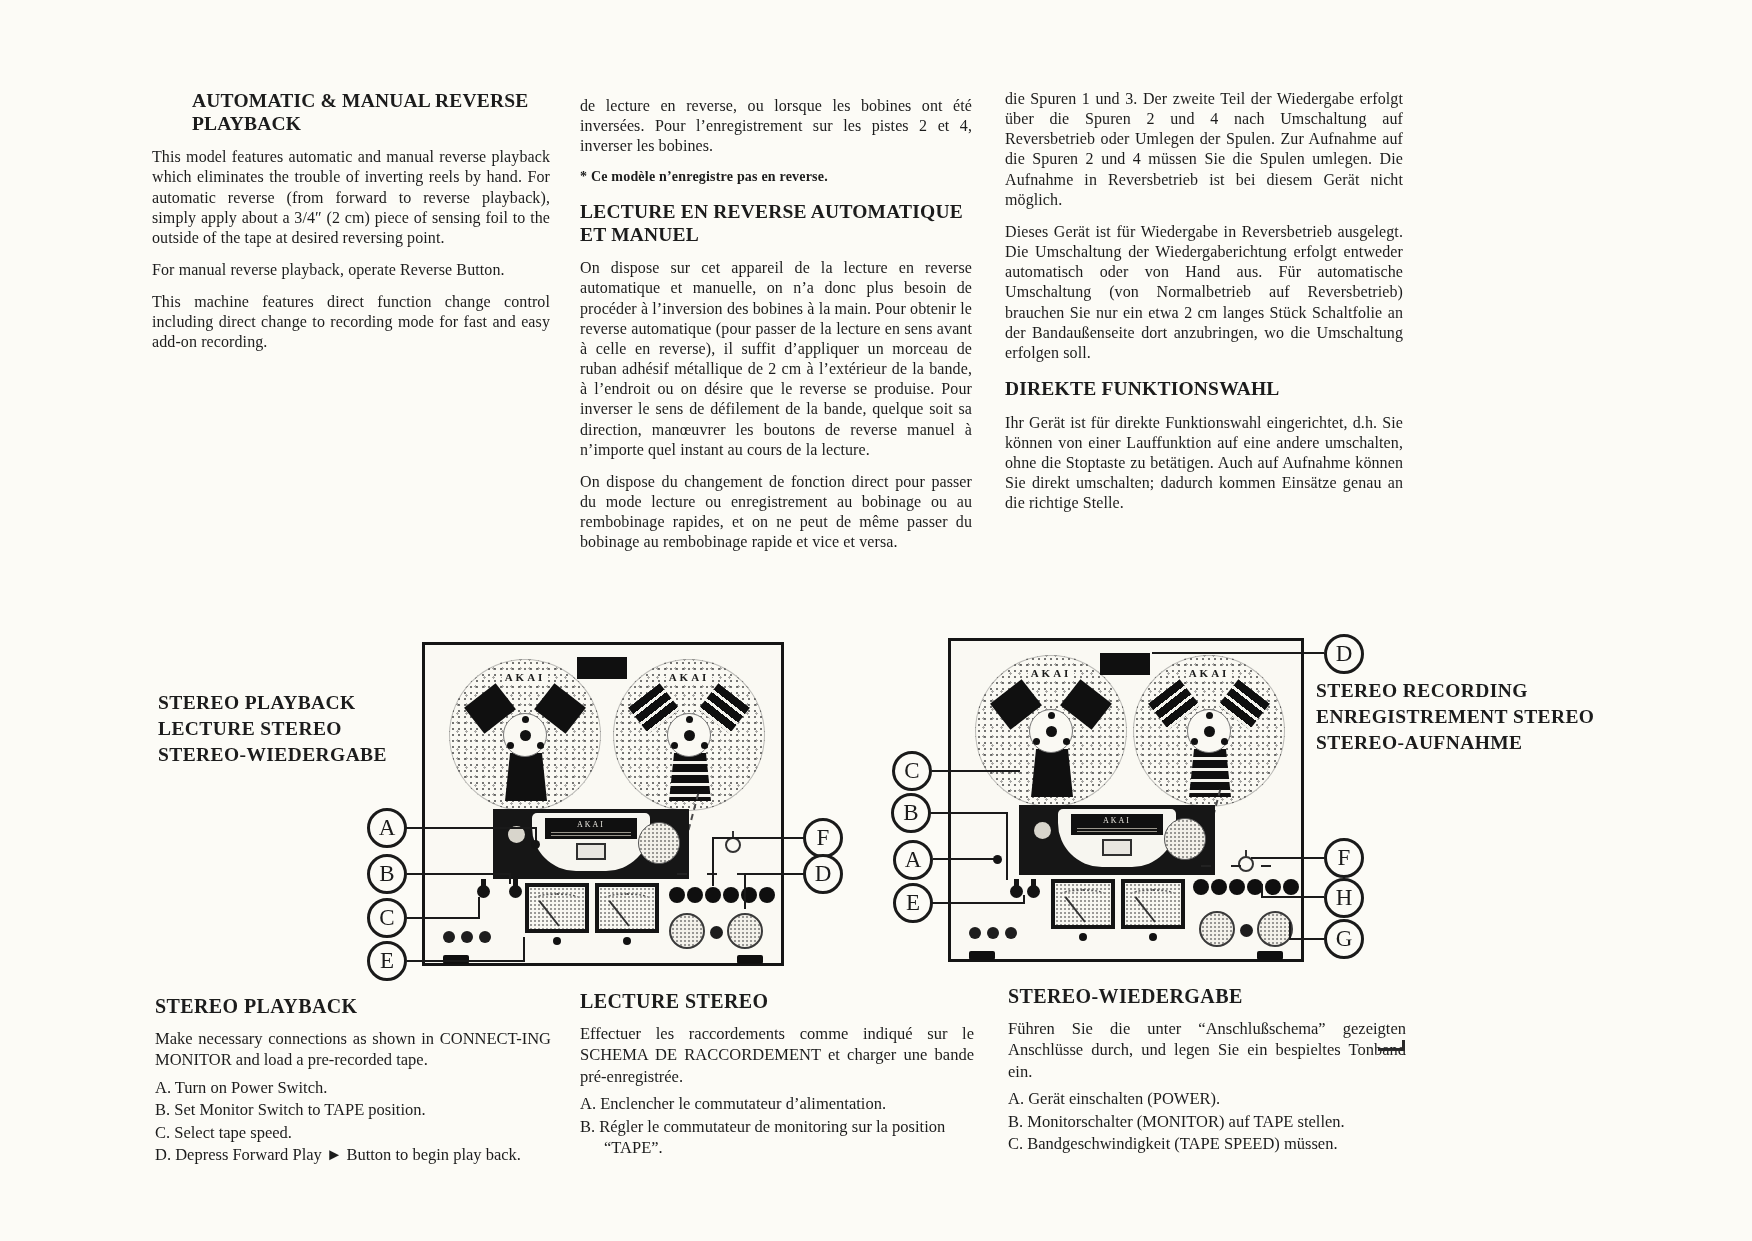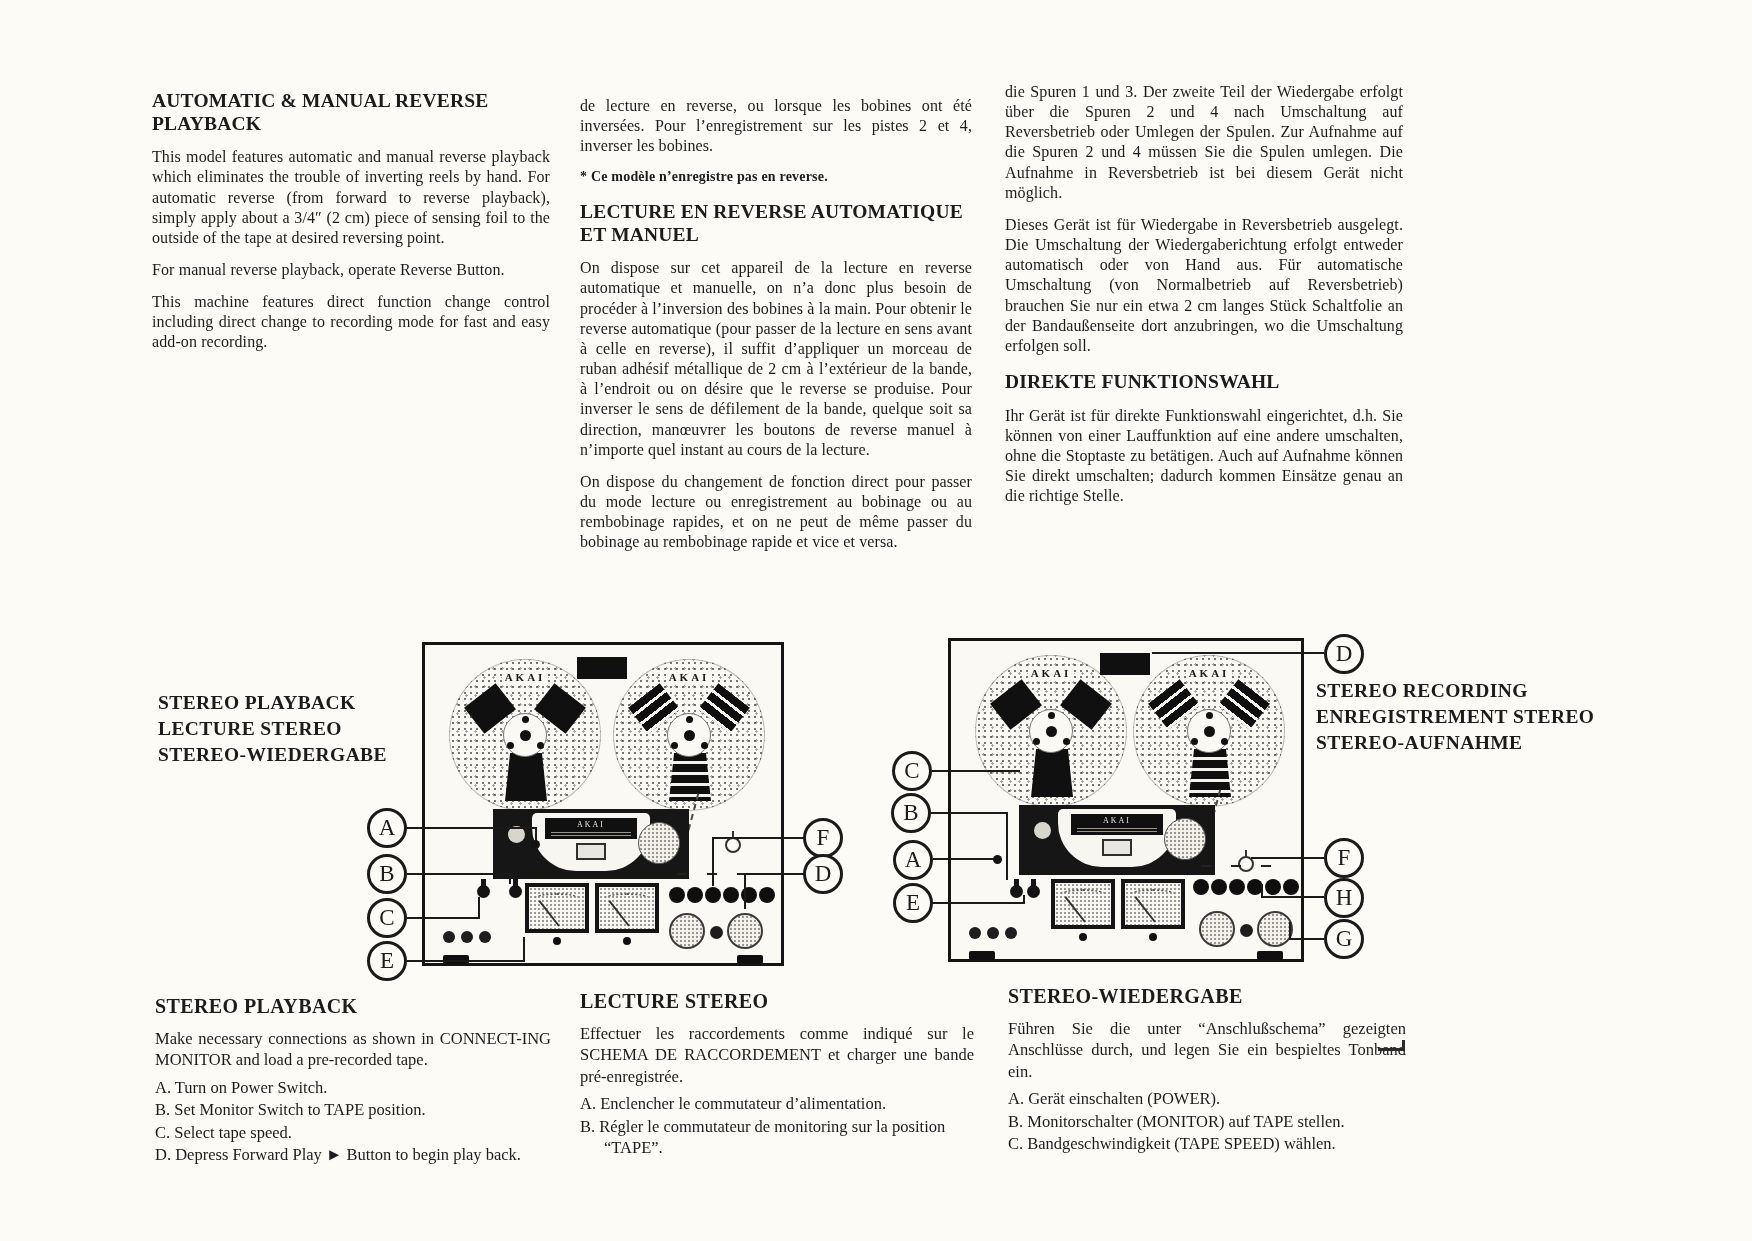--- a/index.html
+++ b/index.html
@@ -1,21 +1,21 @@
 <!DOCTYPE html>
 <html><head>
 <meta charset="utf-8">
 <style>
   html,body{margin:0;padding:0;background:#e9e7e0;}
   #page{position:relative;width:1752px;height:1241px;background:#fcfbf6;color:#1c1c1c;
         font-family:"Liberation Serif","DejaVu Serif","DejaVu Sans",serif;overflow:hidden;}
   .col{position:absolute;text-align:justify;font-size:16px;line-height:1.26;letter-spacing:.1px;}
   .col p{margin:12px 0 3px;}
   .hd{font-weight:bold;font-size:19.5px;line-height:1.16;margin:15px 0 8px;text-align:left;letter-spacing:.2px;}
-  .hd.first{margin-top:0;}
+  .hd.first{margin-top:0;margin-left:40px;}
   .note{font-size:14px;font-weight:bold;text-align:left;margin:7px 0 10px;letter-spacing:.2px;}
   .caption{position:absolute;font-weight:bold;font-size:19.5px;line-height:1.33;letter-spacing:.4px;white-space:nowrap;}
   .bsec{position:absolute;font-size:16.5px;line-height:1.3;}
   .hd2{font-weight:bold;font-size:20px;margin:0 0 9px;letter-spacing:.4px;}
   .bsec .intro{text-align:justify;margin:0 0 6px;}
   .bsec .item{margin:1px 0;padding-left:24px;text-indent:-24px;text-align:left;}
 
   
   .deck{position:absolute;border:3px solid #151515;background:#faf9f3;box-sizing:border-box;z-index:1;}
   .dots{background-image:radial-gradient(rgba(45,45,45,.65) 1px,rgba(0,0,0,0) 1.4px),
@@ -86,21 +86,21 @@
   </section>
 
   <section class="col" style="left:580px;top:84px;width:392px">
     <p>de lecture en reverse, ou lorsque les bobines ont été inversées. Pour l’enregistrement sur les pistes 2 et 4, inverser les bobines.</p>
     <p class="note">*   Ce modèle n’enregistre pas en reverse.</p>
     <div class="hd">LECTURE EN REVERSE AUTOMATIQUE ET MANUEL</div>
     <p>On dispose sur cet appareil de la lecture en reverse automatique et manuelle, on n’a donc plus besoin de procéder à l’inversion des bobines à la main. Pour obtenir le reverse automatique (pour passer de la lecture en sens avant à celle en reverse), il suffit d’appliquer un morceau de ruban adhésif métallique de 2 cm à l’extérieur de la bande, à l’endroit ou on désire que le reverse se produise. Pour inverser le sens de défilement de la bande, quelque soit sa direction, manœuvrer les boutons de reverse manuel à n’importe quel instant au cours de la lecture.</p>
     <p>On dispose du changement de fonction direct pour passer du mode lecture ou enregistrement au bobinage ou au rembobinage rapides, et on ne peut de même passer du bobinage au rembobinage rapide et vice et versa.</p>
   </section>
 
-  <section class="col" style="left:1005px;top:70px;width:398px">
+  <section class="col" style="left:1005px;top:77px;width:398px">
     <p>die Spuren 1 und 3. Der zweite Teil der Wiedergabe erfolgt über die Spuren 2 und 4 nach Umschaltung auf Reversbetrieb oder Umlegen der Spulen. Zur Aufnahme auf die Spuren 2 und 4 müssen Sie die Spulen umlegen. Die Aufnahme in Reversbetrieb ist bei diesem Gerät nicht möglich.</p>
     <p>Dieses Gerät ist für Wiedergabe in Reversbetrieb ausgelegt. Die Umschaltung der Wiedergaberichtung erfolgt entweder automatisch oder von Hand aus. Für automatische Umschaltung (von Normalbetrieb auf Reversbetrieb) brauchen Sie nur ein etwa 2 cm langes Stück Schaltfolie an der Bandaußenseite dort anzubringen, wo die Umschaltung erfolgen soll.</p>
     <div class="hd">DIREKTE FUNKTIONSWAHL</div>
     <p>Ihr Gerät ist für direkte Funktionswahl eingerichtet, d.h. Sie können von einer Lauffunktion auf eine andere umschalten, ohne die Stoptaste zu betätigen. Auch auf Aufnahme können Sie direkt umschalten; dadurch kommen Einsätze genau an die richtige Stelle.</p>
   </section>
 
   <div class="caption" style="left:158px;top:690px">
     <div>STEREO PLAYBACK</div>
     <div>LECTURE STEREO</div>
     <div>STEREO-WIEDERGABE</div>
@@ -279,17 +279,17 @@
     <p class="intro">Effectuer les raccordements comme indiqué sur le SCHEMA DE RACCORDEMENT et charger une bande pré-enregistrée.</p>
     <p class="item">A. Enclencher le commutateur d’alimentation.</p>
     <p class="item">B. Régler le commutateur de monitoring sur la position “TAPE”.</p>
   </section>
 
   <section class="bsec" style="left:1008px;top:983px;width:398px">
     <div class="hd2">STEREO-WIEDERGABE</div>
     <p class="intro">Führen Sie die unter “Anschlußschema” gezeigten Anschlüsse durch, und legen Sie ein bespieltes Tonband ein.</p>
     <p class="item">A. Gerät einschalten (POWER).</p>
     <p class="item">B. Monitorschalter (MONITOR) auf TAPE stellen.</p>
-    <p class="item">C. Bandgeschwindigkeit (TAPE SPEED) wählen.</p>
+    <p class="item">C. Bandgeschwindigkeit (TAPE SPEED) müssen.</p>
   </section>
 
   <div class="crop-mark" style="left:1378px;top:1040px"></div>
 </div>
 
 </body></html>

